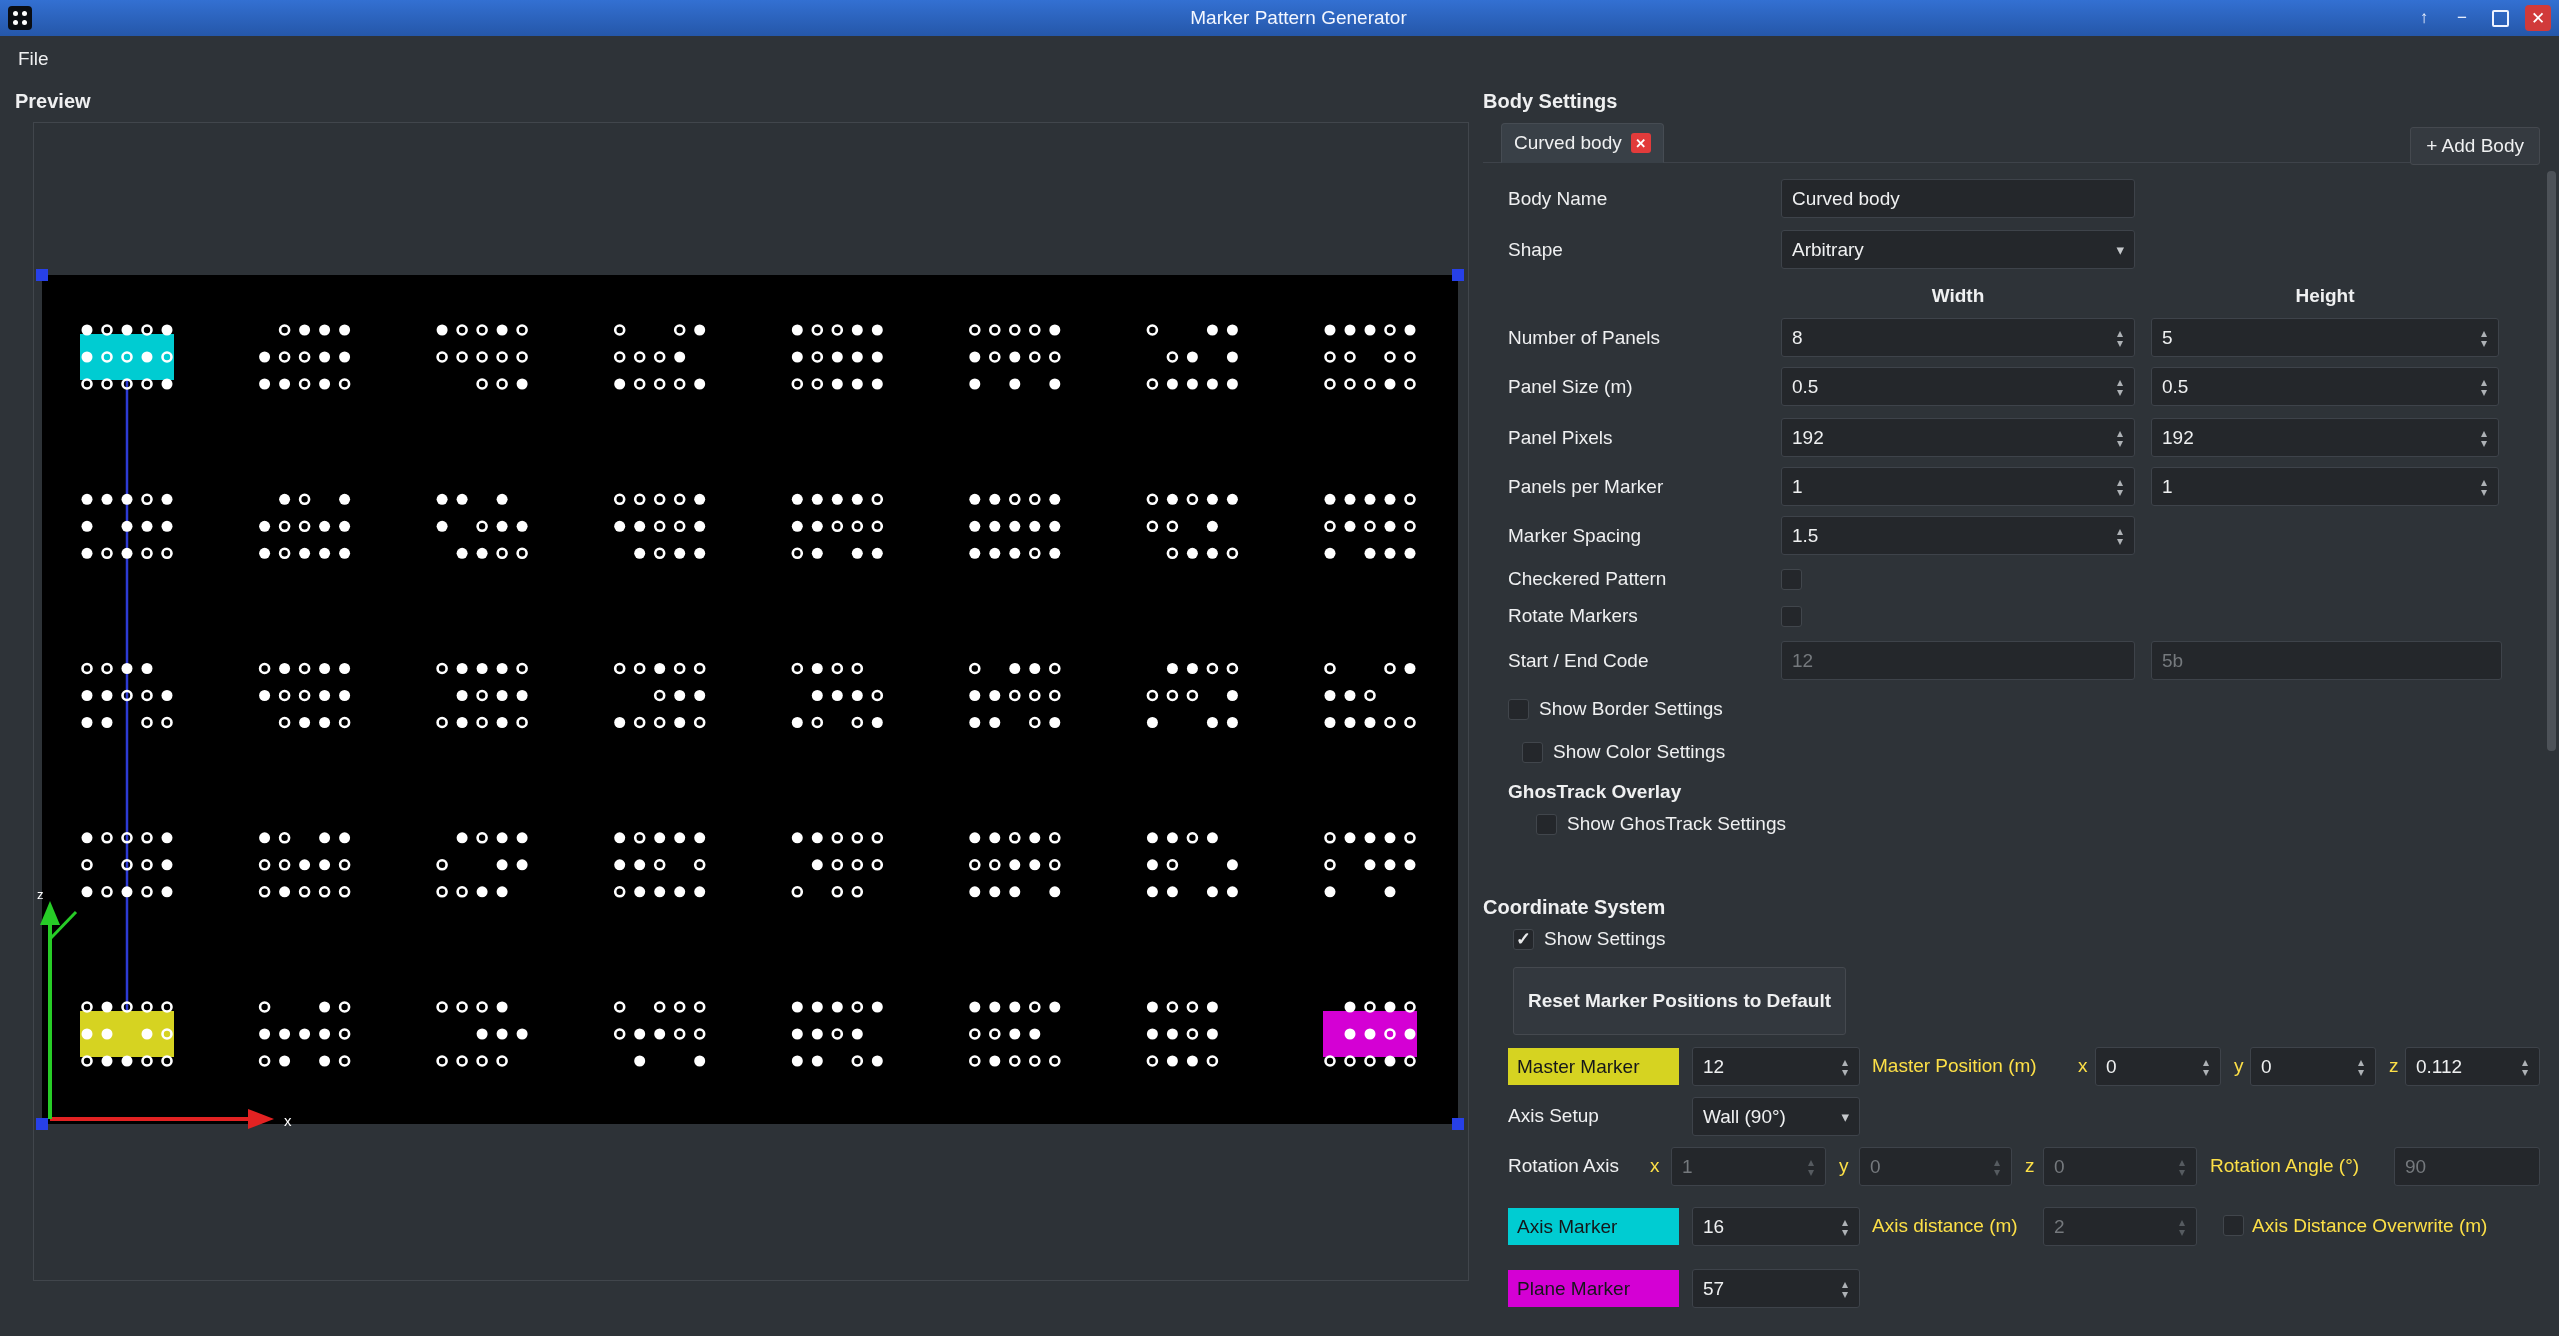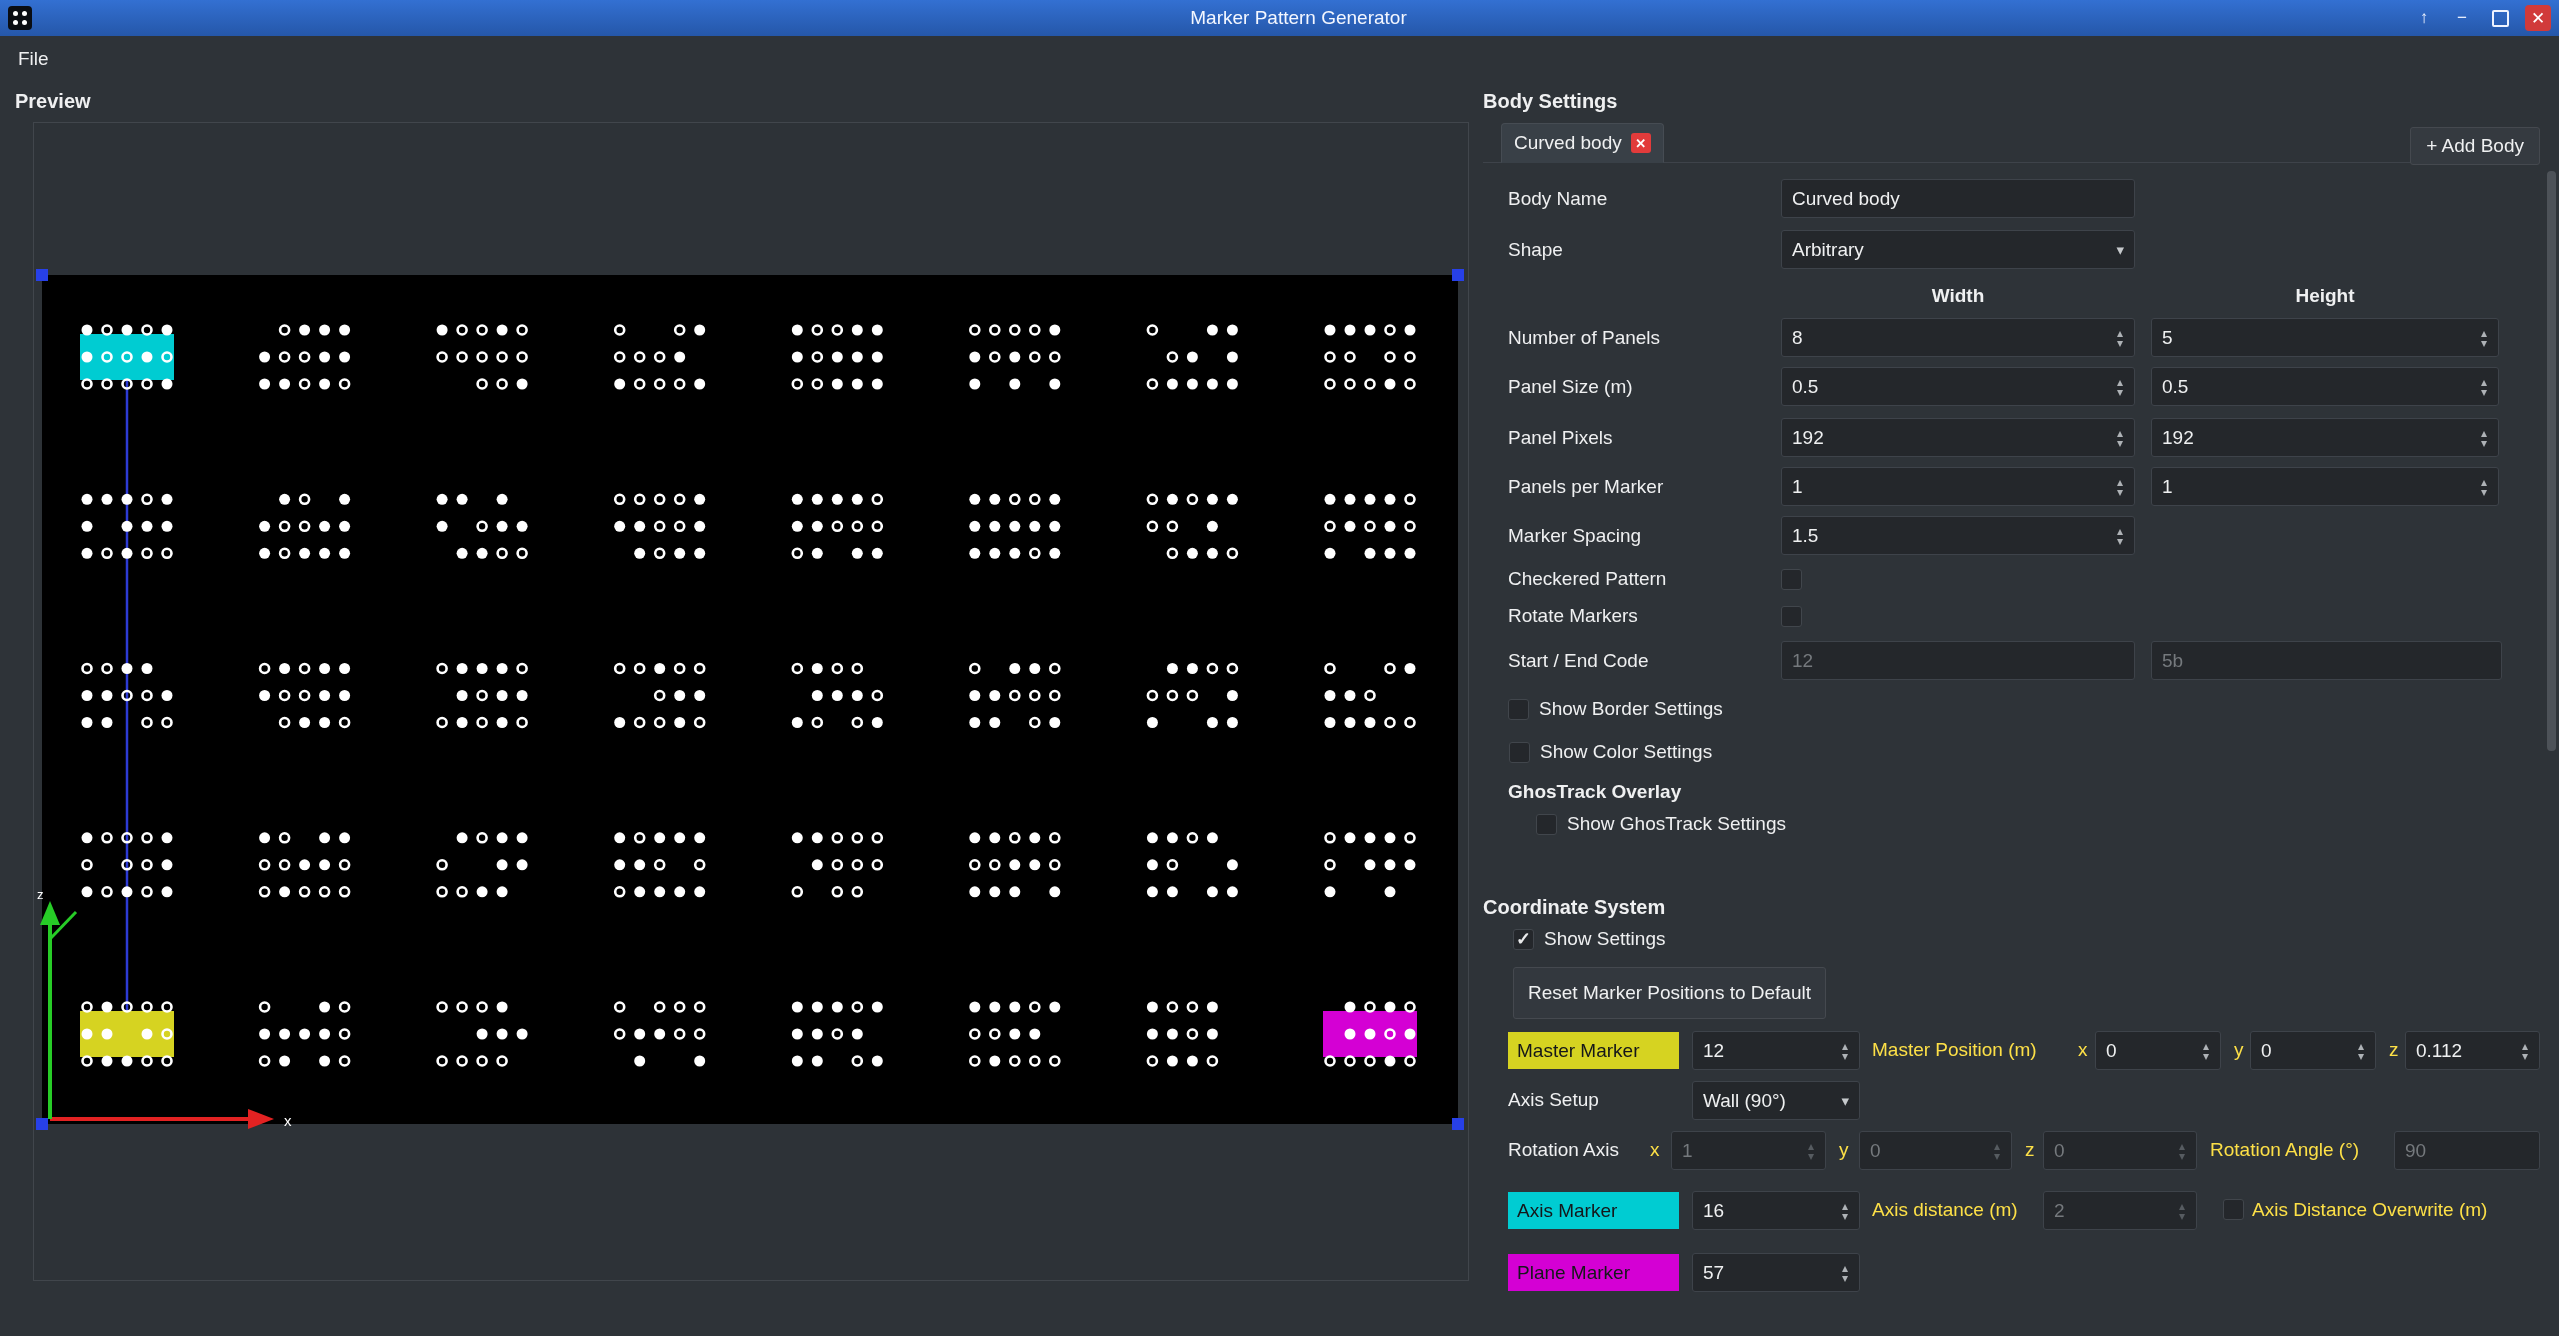--- a/index.html
+++ b/index.html
@@ -54,22 +54,22 @@
   .arrows span{font-size:12px;line-height:10px;}
   .caret{position:absolute;right:10px;color:#c6c9cc;font-size:15px;}
   .dis{color:#75797d;}
   .dis .arrows{color:#565b60;}
   .chk{width:21px;height:21px;background:#24272b;border:1px solid #41464c;border-radius:3px;
     box-sizing:border-box;position:relative;flex:none;}
   .chk.checked::after{content:"✓";position:absolute;left:2px;top:-2px;font-size:18px;font-weight:bold;color:#e9eaeb;}
   .mkr-label{position:absolute;top:1px;height:37px;display:flex;align-items:center;padding:0 9px;
     color:#15171a;box-sizing:border-box;}
   .xyz{position:absolute;color:#fde047;}
-  .btn{display:inline-flex;align-items:center;justify-content:center;height:34px;padding:8px 14px;margin-left:30px;
-    background:#33383e;border:1px solid #45494f;border-radius:3px;}
+  .btn{display:inline-flex;align-items:center;justify-content:center;height:34px;padding:16px 14px;margin-left:30px;
+    background:#33383e;border:1px solid #45494f;border-radius:3px;font-weight:bold;}
   .subtitle{font-weight:bold;margin-left:25px;}
   .coord-title{font-weight:bold;font-size:20px;}
   
   .scroll-thumb{position:absolute;left:2547px;top:171px;width:9px;height:580px;background:#4d5258;border-radius:4px;}
 </style>
 </head>
 <body>
 
 <div class="titlebar">
   <span class="appicon"></span>
@@ -759,21 +759,21 @@
     <span class="field text dis" style="left:668px;width:351px">
       <span>5b</span>
     </span>
   </div>
 
   <div class="chkrow" style="margin-top:16px;margin-left:25px">
     <span class="chk"></span>
     <span>Show Border Settings</span>
   </div>
 
-  <div class="chkrow" style="margin-top:17px;margin-left:26px">
+  <div class="chkrow" style="margin-top:17px;margin-left:39px">
     <span class="chk"></span>
     <span>Show Color Settings</span>
   </div>
 
   <div class="subtitle" style="margin-top:16px">GhosTrack Overlay</div>
   <div class="chkrow" style="margin-top:8px;margin-left:53px">
     <span class="chk"></span>
     <span>Show GhosTrack Settings</span>
   </div>
 

